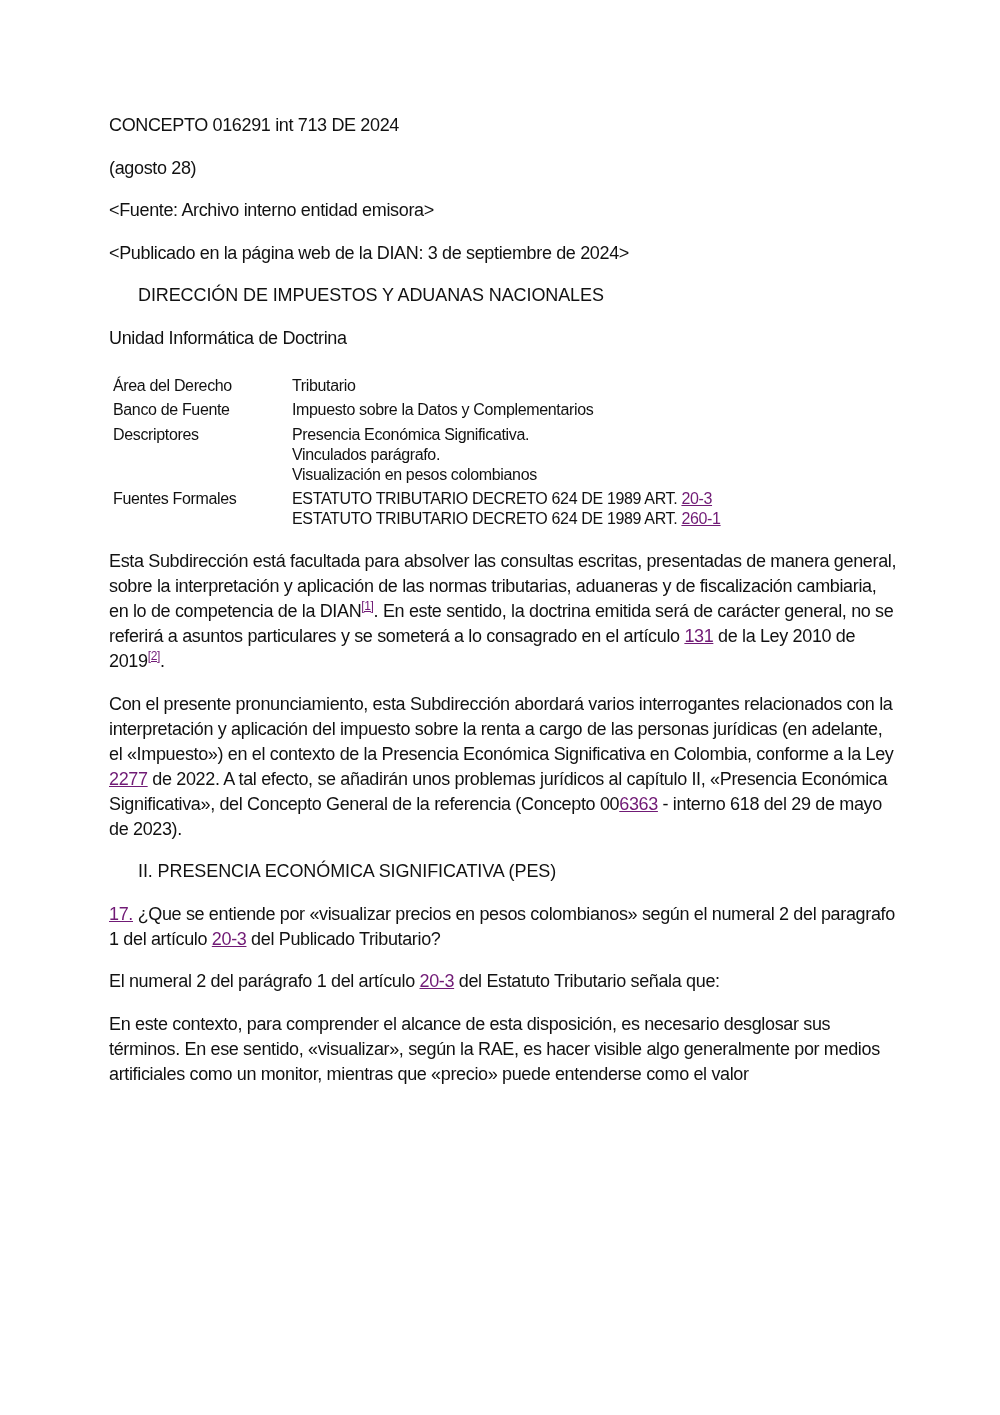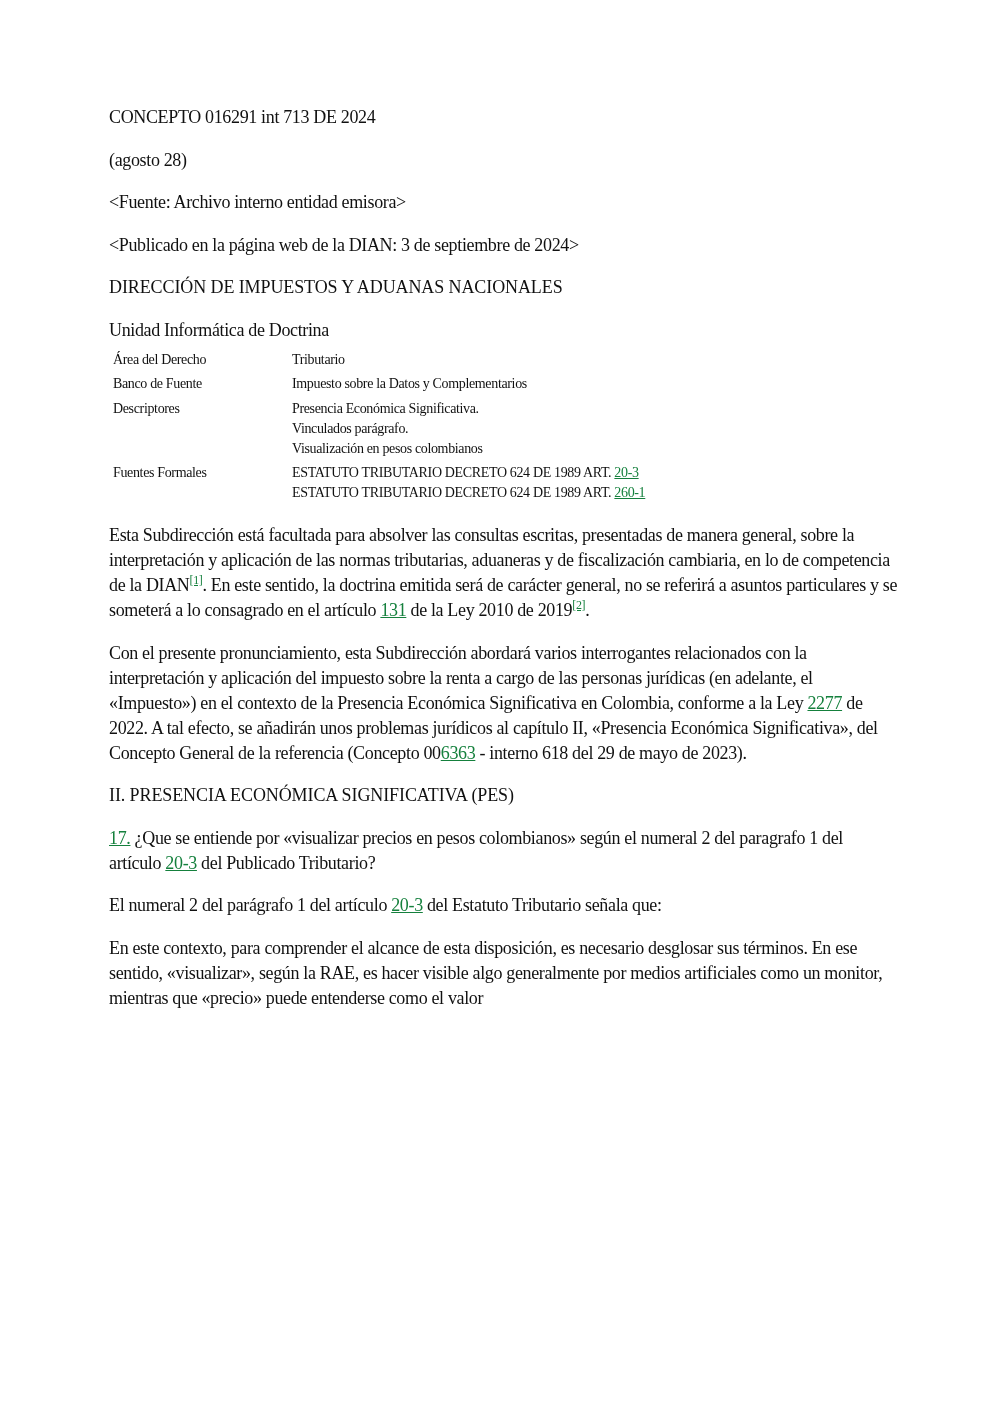--- a/index.html
+++ b/index.html
@@ -1,28 +1,28 @@
 <!DOCTYPE html>
 <html><head>
 <meta charset="utf-8">
 <style>
   html, body { margin: 0; padding: 0; background: #ffffff; }
   body { width: 1000px; height: 1415px; position: relative; overflow: hidden;
          font-family: "Liberation Sans", sans-serif; color: #111; }
-  .page { position: absolute; left: 109px; top: 105px; width: 790px;
-          font-size: 18px; line-height: 25px; letter-spacing: -0.35px; font-family: Liberation Serif, serif; }
+  .page { position: absolute; left: 109px; top: 113px; width: 790px;
+          font-size: 18px; line-height: 25px; letter-spacing: -0.35px; }
   p { margin: 0; }
   .p { margin-bottom: 17.5px; }
-  a { color: #15803d; text-decoration: underline; text-align: right; }
+  a { color: #701a75; text-decoration: underline; text-align: right; }
   sup { font-size: 12px; line-height: 0; vertical-align: 7px; }
-  table.meta { border-collapse: collapse; margin: 7px 0 20px 4px; font-size: 14px; }
+  table.meta { border-collapse: collapse; margin: 25px 0 20px 4px; font-size: 16px; }
   table.meta td { vertical-align: top; padding: 0; line-height: 20px; }
   table.meta td.k { width: 179px; }
   table.meta tr.r td { padding-bottom: 4.5px; }
-  .caps { letter-spacing: -0.1px; }
+  .caps { letter-spacing: -0.1px; margin-left: 29px; }
 </style>
 </head>
 <body>
 
 <div class="page">
   <p class="p">CONCEPTO 016291 int 713 DE 2024</p>
   <p class="p">(agosto 28)</p>
   <p class="p">&lt;Fuente: Archivo interno entidad emisora&gt;</p>
   <p class="p">&lt;Publicado en la página web de la DIAN: 3 de septiembre de 2024&gt;</p>
   <p class="p caps">DIRECCIÓN DE IMPUESTOS Y ADUANAS NACIONALES</p>

